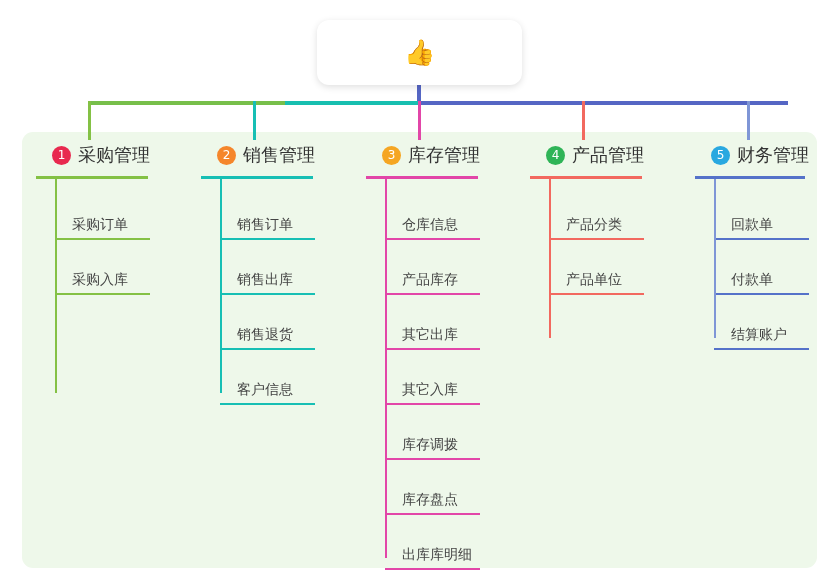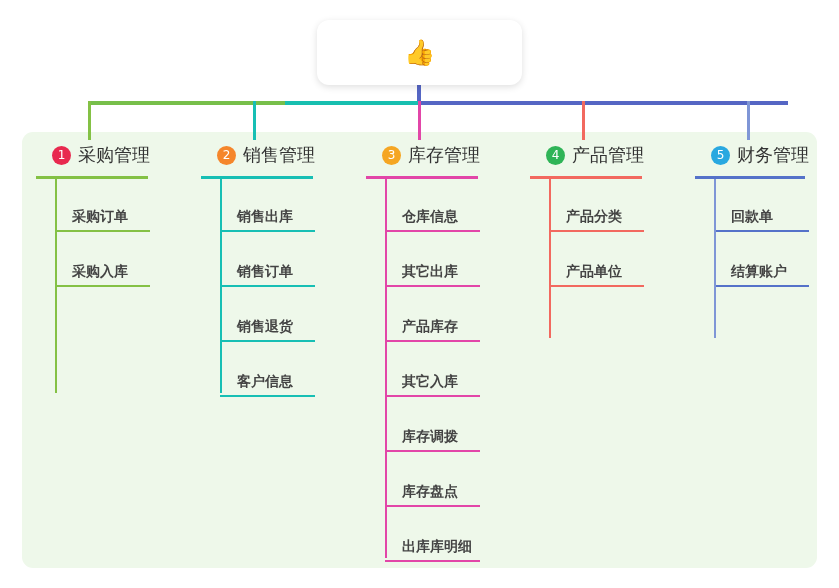--- a/index.html
+++ b/index.html
@@ -107,22 +107,21 @@
     height: 3px;
     margin-top: 6px;
   }
   .col-stem {
     position: absolute;
     width: 2px;
     top: 39px;
   }
   .leaf-list {
     position: relative;
-    margin-top: 4px;
-    font-weight: bold;
+    margin-top: 12px;
   }
   .leaf {
     position: relative;
     height: 55px;
   }
   .leaf-text {
     position: absolute;
     left: 36px;
     bottom: 12px;
     font-size: 14px;
@@ -179,25 +178,25 @@
       <div class="col-stem" style="left: 19px; background: rgb(132, 193, 69); height: 214px;"></div>
     </div>
     <div class="column" style="left: 201px;">
       <div class="col-head">
         <span class="badge" style="background: rgb(245, 134, 43);">2</span>
         <span class="col-title">销售管理</span>
       </div>
       <div class="head-rule" style="background: rgb(23, 191, 180); width: 112px;"></div>
       <div class="leaf-list">
         <div class="leaf">
+          <span class="leaf-text">销售订单</span>
+          <div class="leaf-rule" style="background: rgb(23, 191, 180);"></div>
+        </div>
+        <div class="leaf">
           <span class="leaf-text">销售出库</span>
-          <div class="leaf-rule" style="background: rgb(23, 191, 180);"></div>
-        </div>
-        <div class="leaf">
-          <span class="leaf-text">销售订单</span>
           <div class="leaf-rule" style="background: rgb(23, 191, 180);"></div>
         </div>
         <div class="leaf">
           <span class="leaf-text">销售退货</span>
           <div class="leaf-rule" style="background: rgb(23, 191, 180);"></div>
         </div>
         <div class="leaf">
           <span class="leaf-text">客户信息</span>
           <div class="leaf-rule" style="background: rgb(23, 191, 180);"></div>
         </div>
@@ -209,25 +208,25 @@
         <span class="badge" style="background: rgb(245, 166, 35);">3</span>
         <span class="col-title">库存管理</span>
       </div>
       <div class="head-rule" style="background: rgb(226, 70, 168); width: 112px;"></div>
       <div class="leaf-list">
         <div class="leaf">
           <span class="leaf-text">仓库信息</span>
           <div class="leaf-rule" style="background: rgb(226, 70, 168);"></div>
         </div>
         <div class="leaf">
+          <span class="leaf-text">产品库存</span>
+          <div class="leaf-rule" style="background: rgb(226, 70, 168);"></div>
+        </div>
+        <div class="leaf">
           <span class="leaf-text">其它出库</span>
-          <div class="leaf-rule" style="background: rgb(226, 70, 168);"></div>
-        </div>
-        <div class="leaf">
-          <span class="leaf-text">产品库存</span>
           <div class="leaf-rule" style="background: rgb(226, 70, 168);"></div>
         </div>
         <div class="leaf">
           <span class="leaf-text">其它入库</span>
           <div class="leaf-rule" style="background: rgb(226, 70, 168);"></div>
         </div>
         <div class="leaf">
           <span class="leaf-text">库存调拨</span>
           <div class="leaf-rule" style="background: rgb(226, 70, 168);"></div>
         </div>
@@ -265,19 +264,23 @@
         <span class="badge" style="background: rgb(41, 168, 224);">5</span>
         <span class="col-title">财务管理</span>
       </div>
       <div class="head-rule" style="background: rgb(85, 114, 201); width: 110px;"></div>
       <div class="leaf-list">
         <div class="leaf">
           <span class="leaf-text">回款单</span>
           <div class="leaf-rule" style="background: rgb(85, 114, 201);"></div>
         </div>
         <div class="leaf">
+          <span class="leaf-text">付款单</span>
+          <div class="leaf-rule" style="background: rgb(85, 114, 201);"></div>
+        </div>
+        <div class="leaf">
           <span class="leaf-text">结算账户</span>
           <div class="leaf-rule" style="background: rgb(85, 114, 201);"></div>
         </div>
       </div>
       <div class="col-stem" style="left: 19px; background: rgb(127, 150, 214); height: 159px;"></div>
     </div>
   </div>
 
 </body></html>

